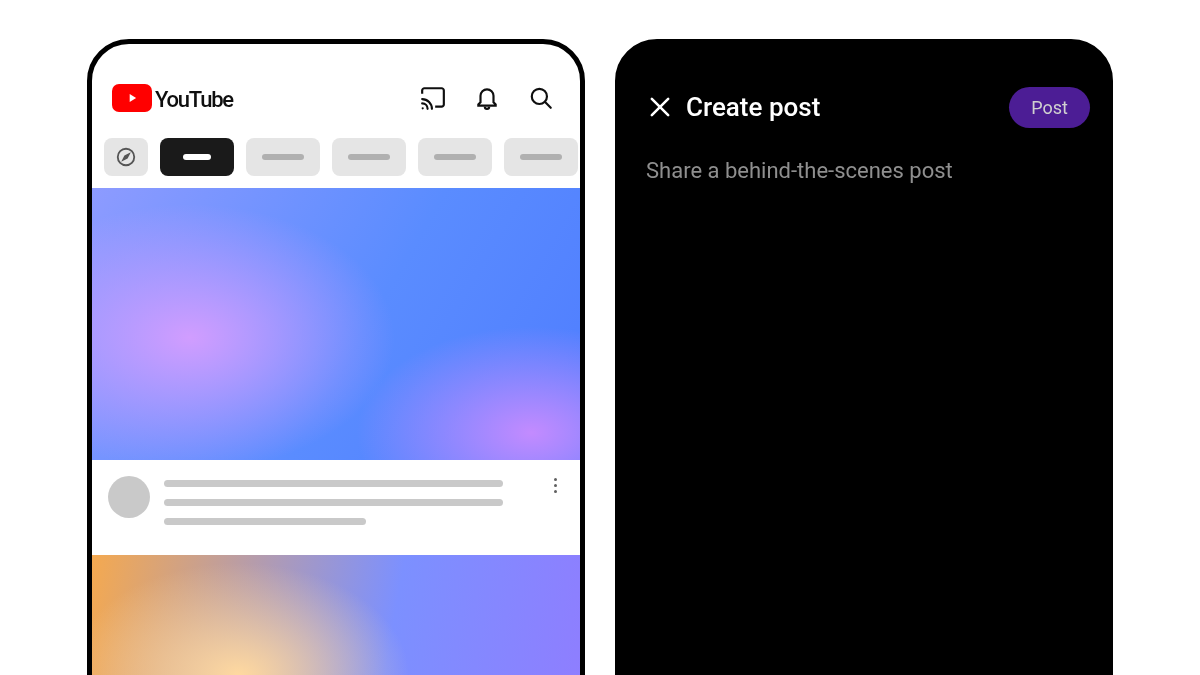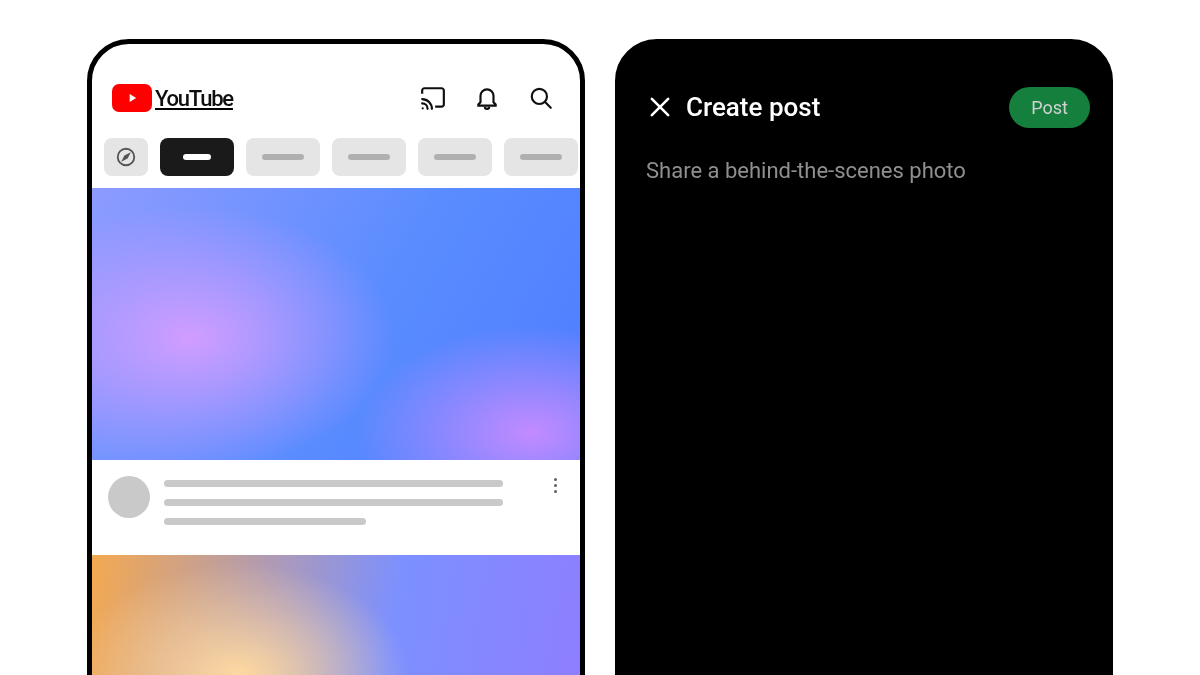--- a/index.html
+++ b/index.html
@@ -24,21 +24,21 @@
   .phone-right { left: 615px; background: #000; }
 
   
   .yt-header {
     display: flex;
     align-items: center;
     justify-content: space-between;
     padding: 30px 20px 8px 20px;
     height: 86px;
   }
-  .yt-logo { display: flex; align-items: center; gap: 3px; cursor: pointer; text-decoration: underline; }
+  .yt-logo { display: flex; align-items: flex-end; gap: 3px; cursor: pointer; }
   .yt-play {
     width: 40px; height: 28px;
     background: #FF0000;
     border-radius: 7px;
     display: flex; align-items: center; justify-content: center;
   }
   .yt-play svg { width: 14px; height: 14px; }
   .yt-word { font-size: 22px; font-weight: 500; letter-spacing: -1.2px; color: #0f0f0f; }
   .yt-actions { display: flex; gap: 28px; align-items: center; padding-right: 6px; }
   .yt-icon { width: 26px; height: 26px; color: #0f0f0f; cursor: pointer; }
@@ -98,21 +98,21 @@
 
   
   .cp-header {
     display: flex; align-items: center; gap: 12px;
     padding: 38px 18px 8px 26px;
     height: 96px;
   }
   .close-btn { width: 28px; height: 28px; color: #fff; cursor: pointer; }
   .cp-title { color: #fff; font-size: 26px; font-weight: 500; flex: 1; }
   .post-btn {
-    background: #15803d; color: #d0d0d0;
+    background: #4c1d95; color: #d0d0d0;
     padding: 10px 22px; border-radius: 22px;
     font-size: 18px; font-weight: 400;
     cursor: pointer;
   }
 
   .cp-channel {
     display: flex; align-items: center; gap: 18px;
     padding: 18px 22px 6px 26px;
   }
   .cp-avatar { width: 32px; height: 32px; border-radius: 50%; background: #555; }
@@ -208,14 +208,14 @@
   <div class="cp-header">
     <svg class="close-btn" viewBox="0 0 24 24" fill="none" stroke="currentColor" stroke-width="2.2" stroke-linecap="round">
       <line x1="5" y1="5" x2="19" y2="19"></line>
         <line x1="19" y1="5" x2="5" y2="19"></line>
     </svg>
     <div class="cp-title">Create post</div>
     <div class="post-btn">Post</div>
   </div>
 
 
-  <div class="cp-placeholder">Share a behind-the-scenes photo</div>
+  <div class="cp-placeholder">Share a behind-the-scenes post</div>
 </div>
 
 </body></html>

